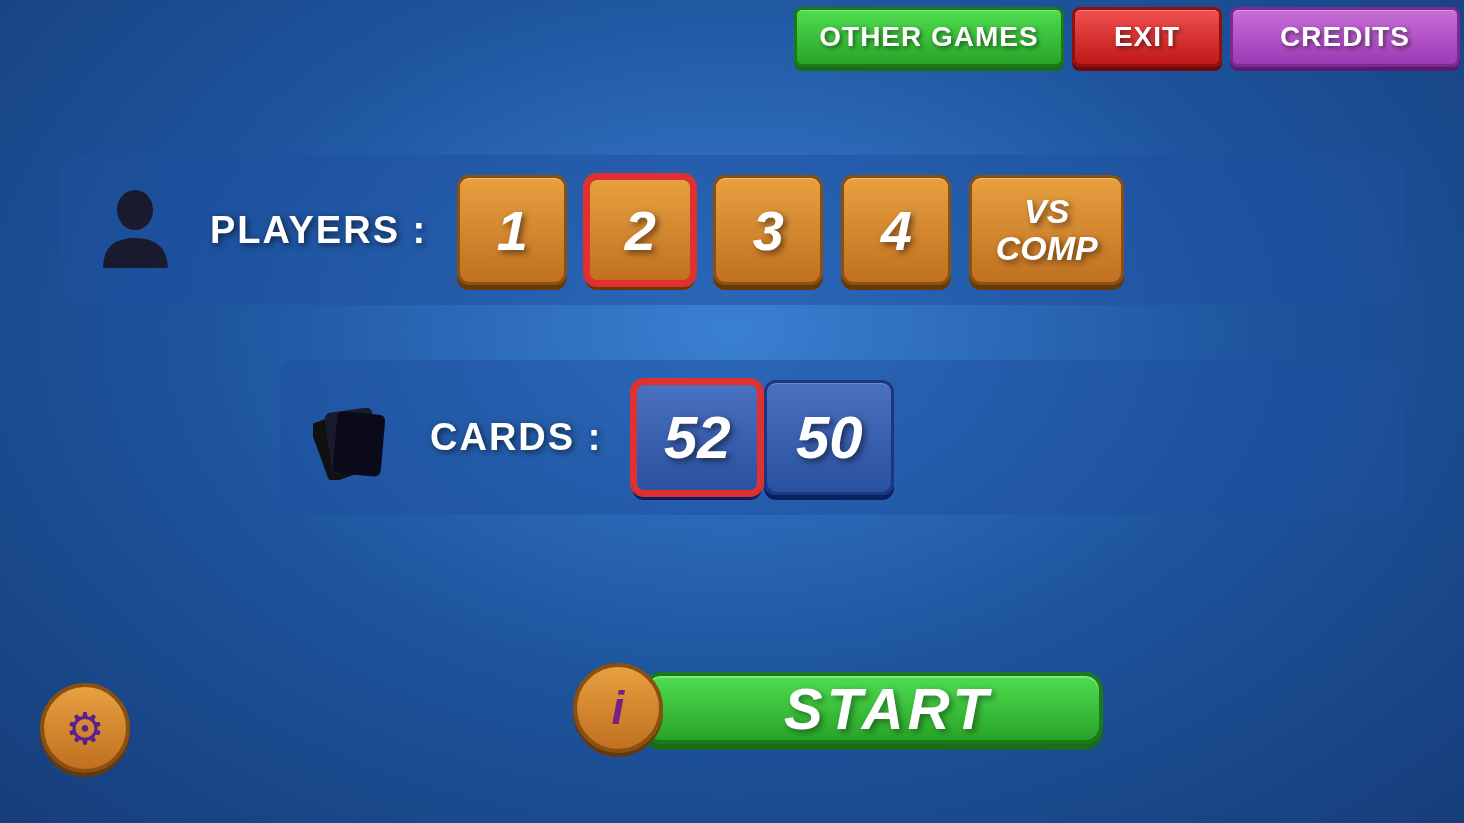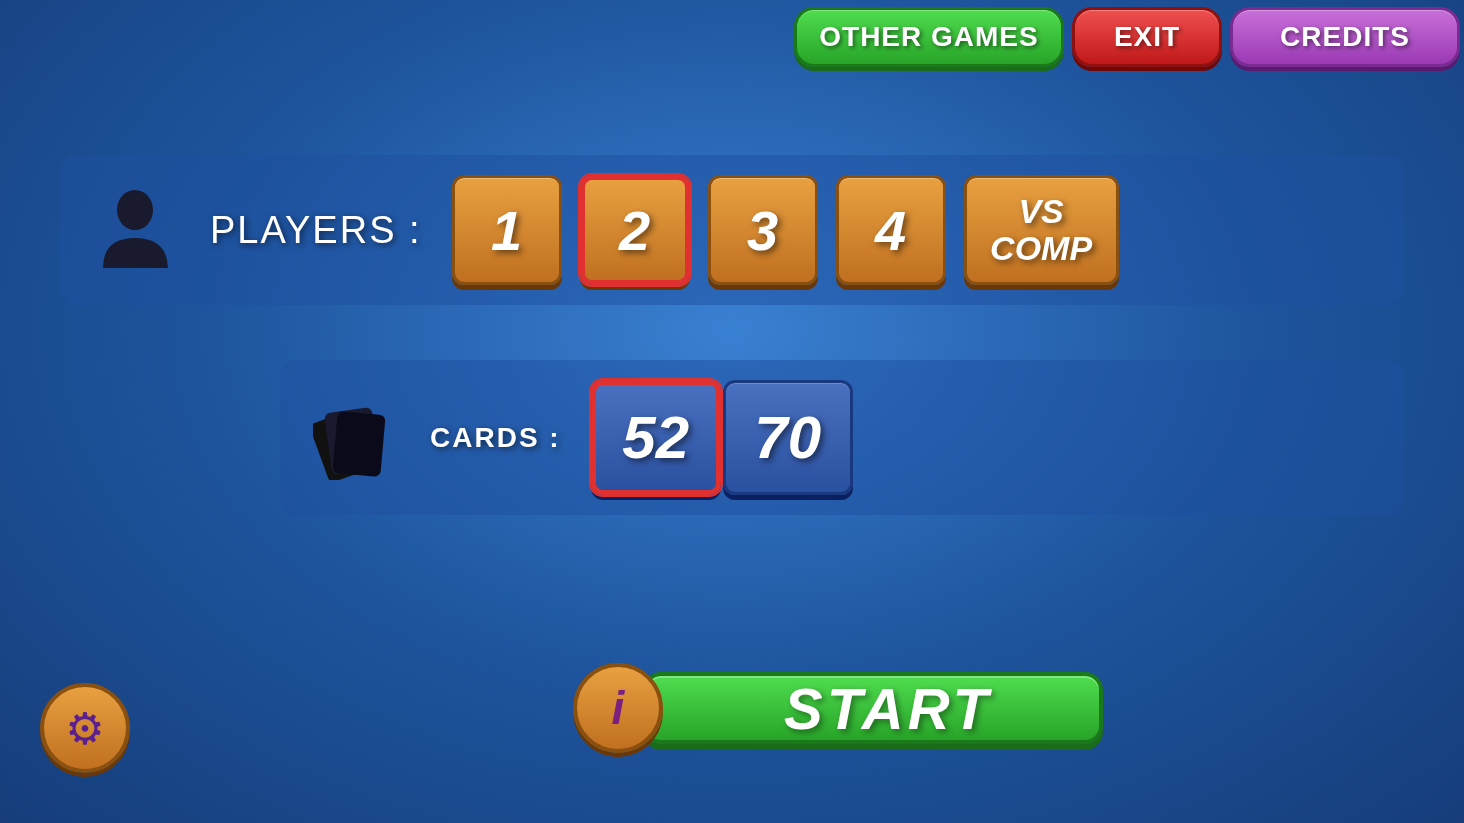--- a/index.html
+++ b/index.html
@@ -32,21 +32,21 @@
       align-items: center;
       justify-content: flex-end;
       z-index: 10;
       padding-right: 0;
     }
 
     .nav-btn {
       height: 60px;
       min-width: 230px;
       border: none;
-      border-radius: 20px;
+      border-radius: 8px;
       font-size: 28px;
       font-weight: 900;
       font-family: Arial Black, Arial, sans-serif;
       cursor: pointer;
       letter-spacing: 1px;
       text-transform: uppercase;
       color: white;
       text-shadow: 2px 2px 4px rgba(0,0,0,0.5);
       margin: 0 4px;
       display: flex;
@@ -100,21 +100,21 @@
       width: 90px;
       height: 90px;
       display: flex;
       align-items: center;
       justify-content: center;
       flex-shrink: 0;
     }
 
     .players-label {
       font-size: 38px;
-      font-weight: 400;
+      font-weight: 700;
       color: white;
       text-shadow: 2px 2px 6px rgba(0,0,0,0.6);
       margin: 0 30px;
       text-transform: uppercase;
       letter-spacing: 2px;
       flex-shrink: 0;
     }
 
     .player-btns {
       display: flex;
@@ -171,21 +171,21 @@
     .cards-icon {
       width: 90px;
       height: 90px;
       display: flex;
       align-items: center;
       justify-content: center;
       flex-shrink: 0;
     }
 
     .cards-label {
-      font-size: 28px;
+      font-size: 38px;
       font-weight: 900;
       color: white;
       text-shadow: 2px 2px 6px rgba(0,0,0,0.6);
       margin: 16px 30px;
       text-transform: uppercase;
       letter-spacing: 2px;
       flex-shrink: 0;
     }
 
     .card-btns {
@@ -332,21 +332,21 @@
     <svg width="85" height="85" viewBox="0 0 85 85">
 
       <rect x="5" y="20" width="48" height="62" rx="6" fill="#111" transform="rotate(-20 29 51)"></rect>
       <rect x="15" y="15" width="48" height="62" rx="6" fill="#1a1a2e" transform="rotate(-8 39 46)"></rect>
       <rect x="22" y="18" width="48" height="62" rx="6" fill="#0a0a1a" transform="rotate(5 46 49)"></rect>
     </svg>
   </div>
   <span class="cards-label">CARDS :</span>
   <div class="card-btns">
     <button class="card-btn selected">52</button>
-    <button class="card-btn">70</button>
+    <button class="card-btn">50</button>
   </div>
 </div>
 
 <div class="start-section">
   <button class="info-btn">
     <span style="font-style:italic; font-weight:900; font-size:46px;">i</span>
   </button>
   <button class="start-btn">START</button>
 </div>
 

